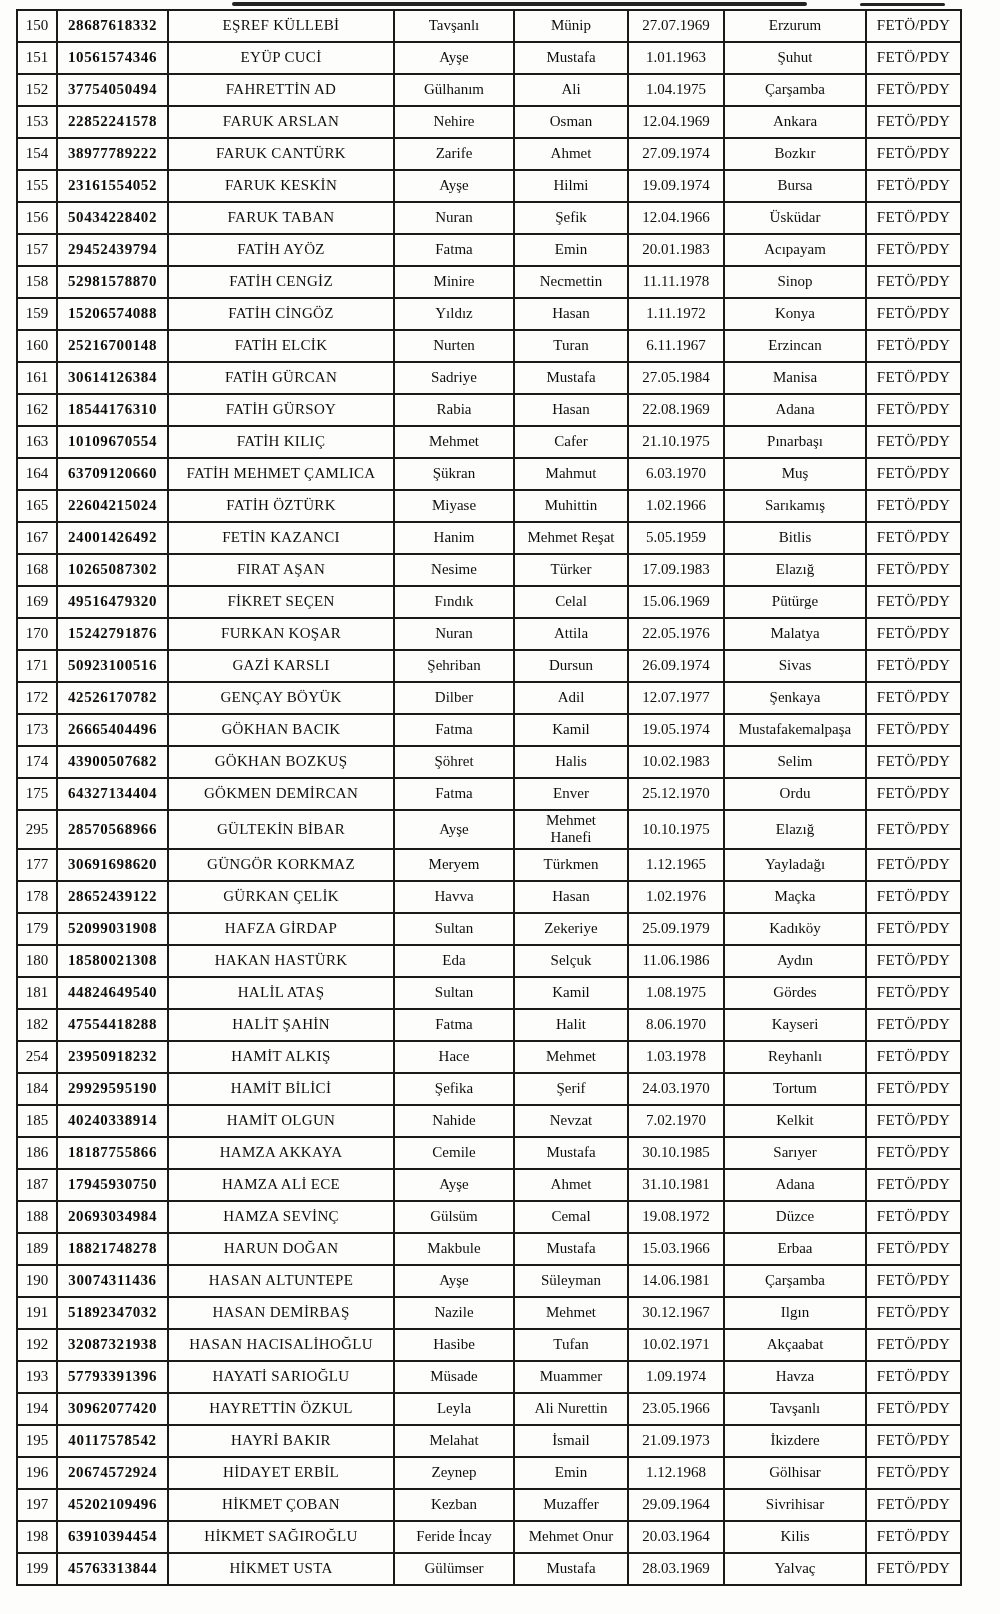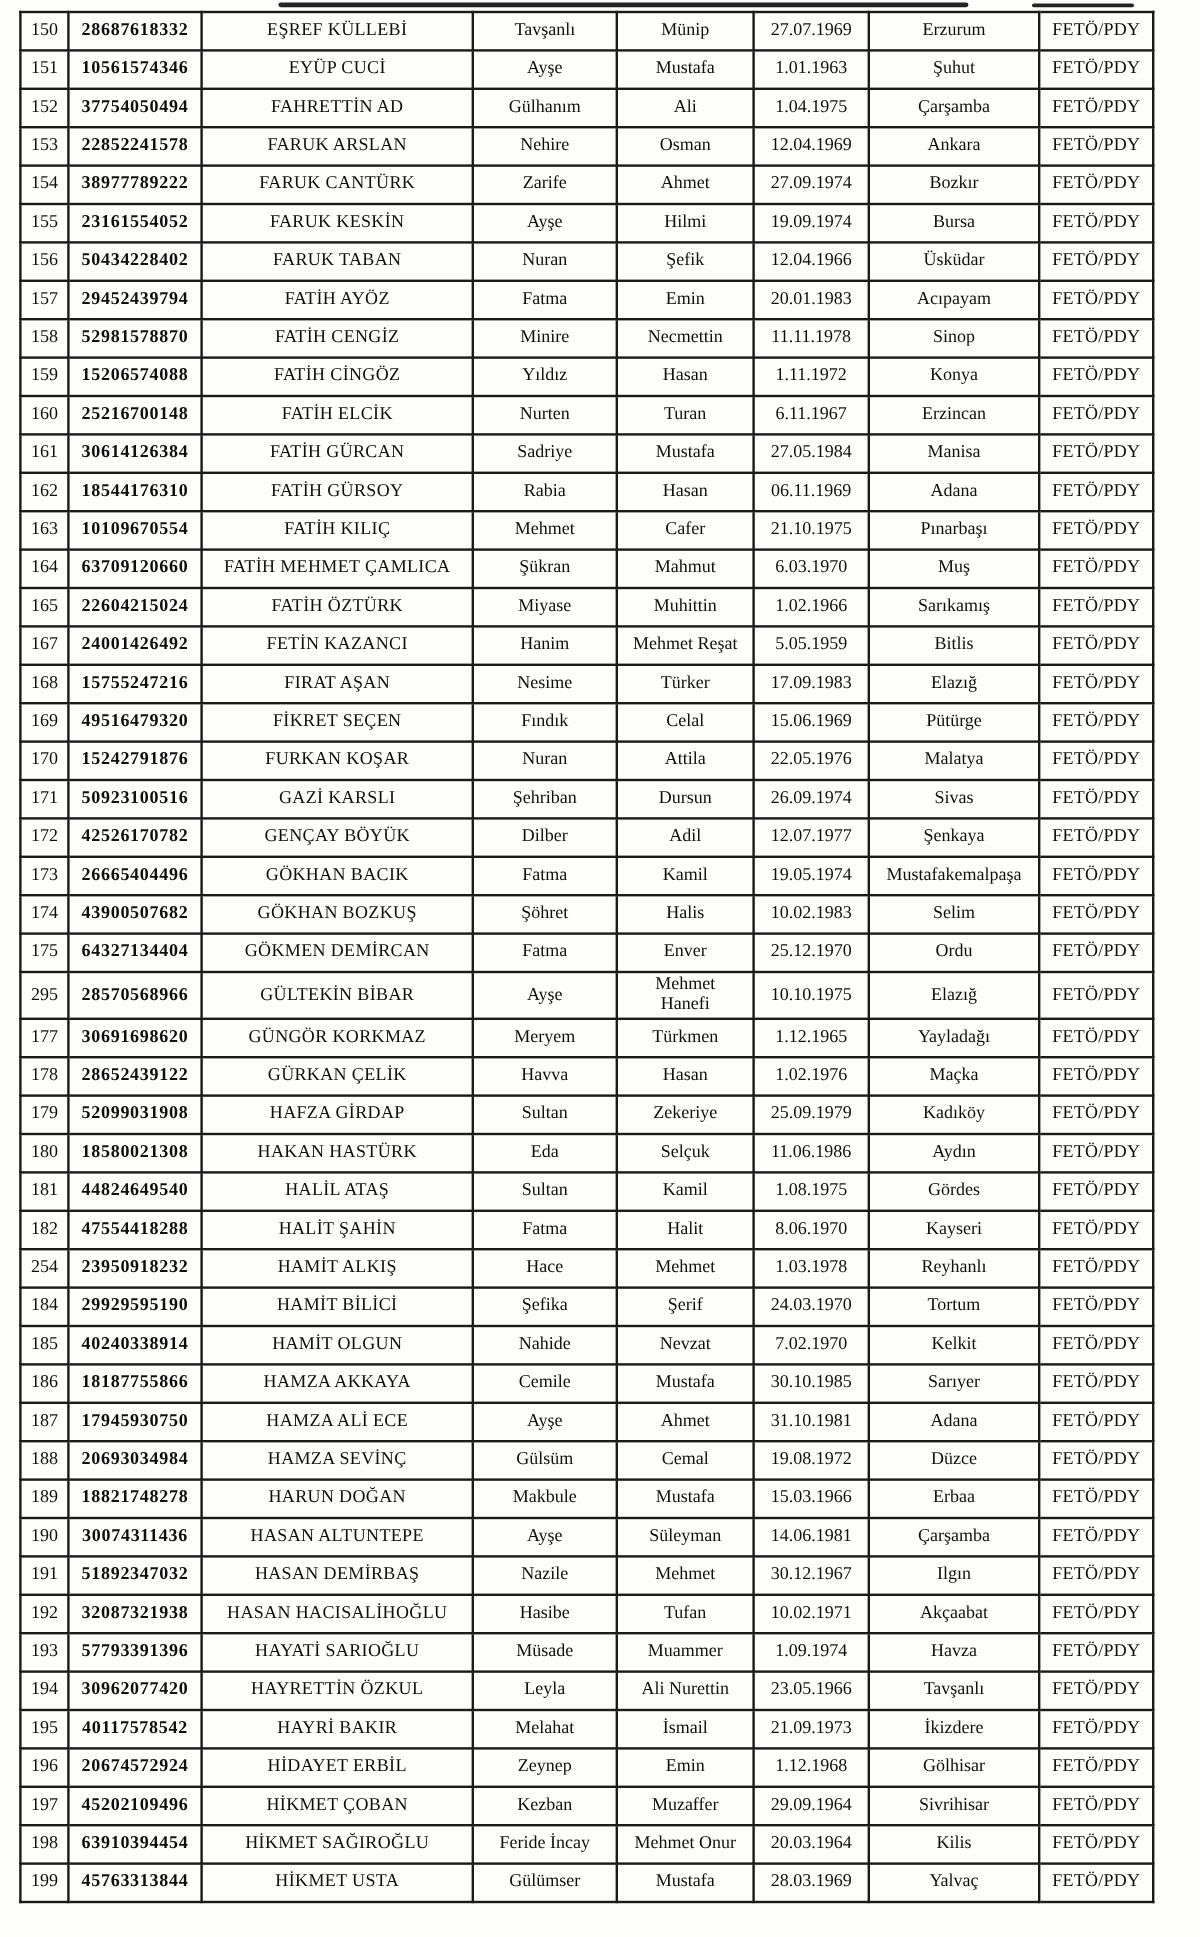--- a/index.html
+++ b/index.html
@@ -185,21 +185,21 @@
           <td class="c5">27.05.1984</td>
           <td class="c6">Manisa</td>
           <td class="c7">FETÖ/PDY</td>
         </tr>
         <tr>
           <td class="c0">162</td>
           <td class="c1">18544176310</td>
           <td class="c2">FATİH GÜRSOY</td>
           <td class="c3">Rabia</td>
           <td class="c4">Hasan</td>
-          <td class="c5">06.11.1969</td>
+          <td class="c5">22.08.1969</td>
           <td class="c6">Adana</td>
           <td class="c7">FETÖ/PDY</td>
         </tr>
         <tr>
           <td class="c0">163</td>
           <td class="c1">10109670554</td>
           <td class="c2">FATİH KILIÇ</td>
           <td class="c3">Mehmet</td>
           <td class="c4">Cafer</td>
           <td class="c5">21.10.1975</td>
@@ -231,21 +231,21 @@
           <td class="c1">24001426492</td>
           <td class="c2">FETİN KAZANCI</td>
           <td class="c3">Hanim</td>
           <td class="c4">Mehmet Reşat</td>
           <td class="c5">5.05.1959</td>
           <td class="c6">Bitlis</td>
           <td class="c7">FETÖ/PDY</td>
         </tr>
         <tr>
           <td class="c0">168</td>
-          <td class="c1">15755247216</td>
+          <td class="c1">10265087302</td>
           <td class="c2">FIRAT AŞAN</td>
           <td class="c3">Nesime</td>
           <td class="c4">Türker</td>
           <td class="c5">17.09.1983</td>
           <td class="c6">Elazığ</td>
           <td class="c7">FETÖ/PDY</td>
         </tr>
         <tr>
           <td class="c0">169</td>
           <td class="c1">49516479320</td>

